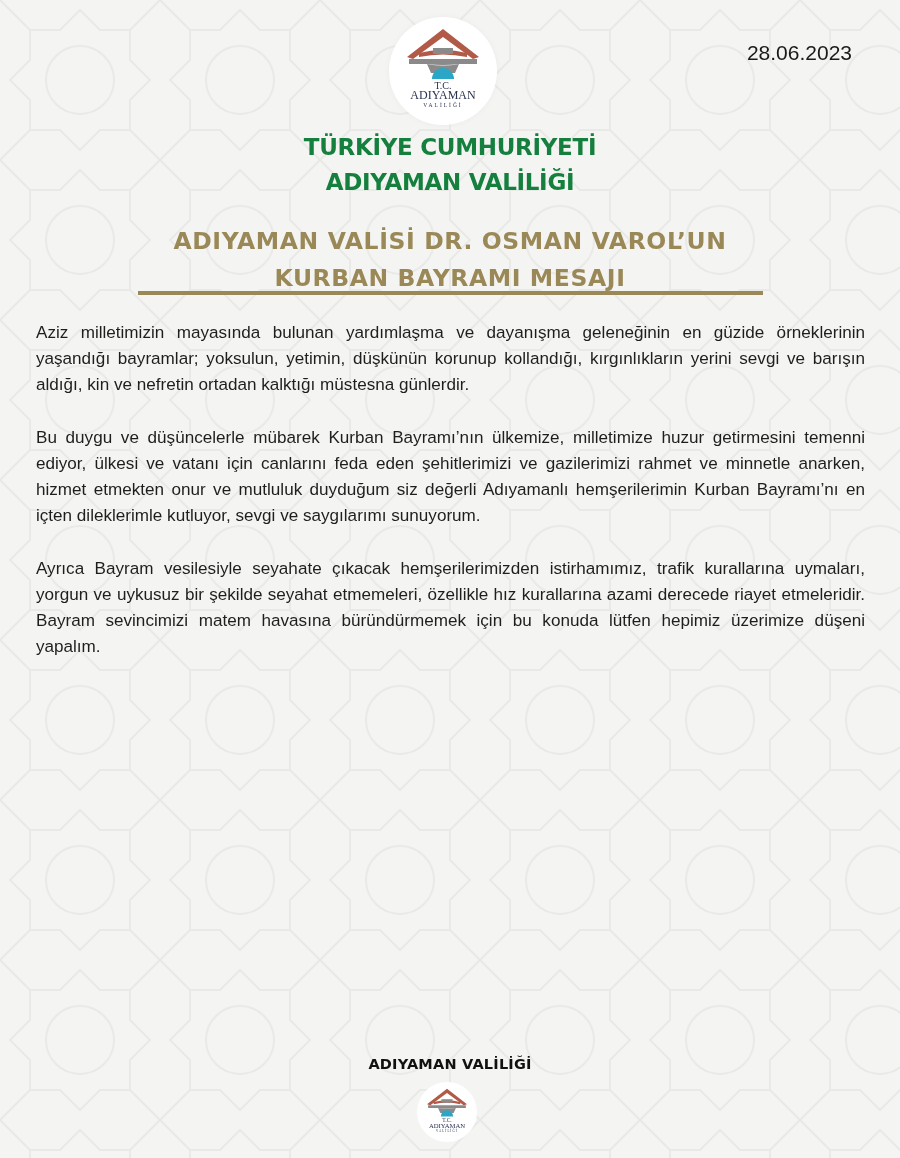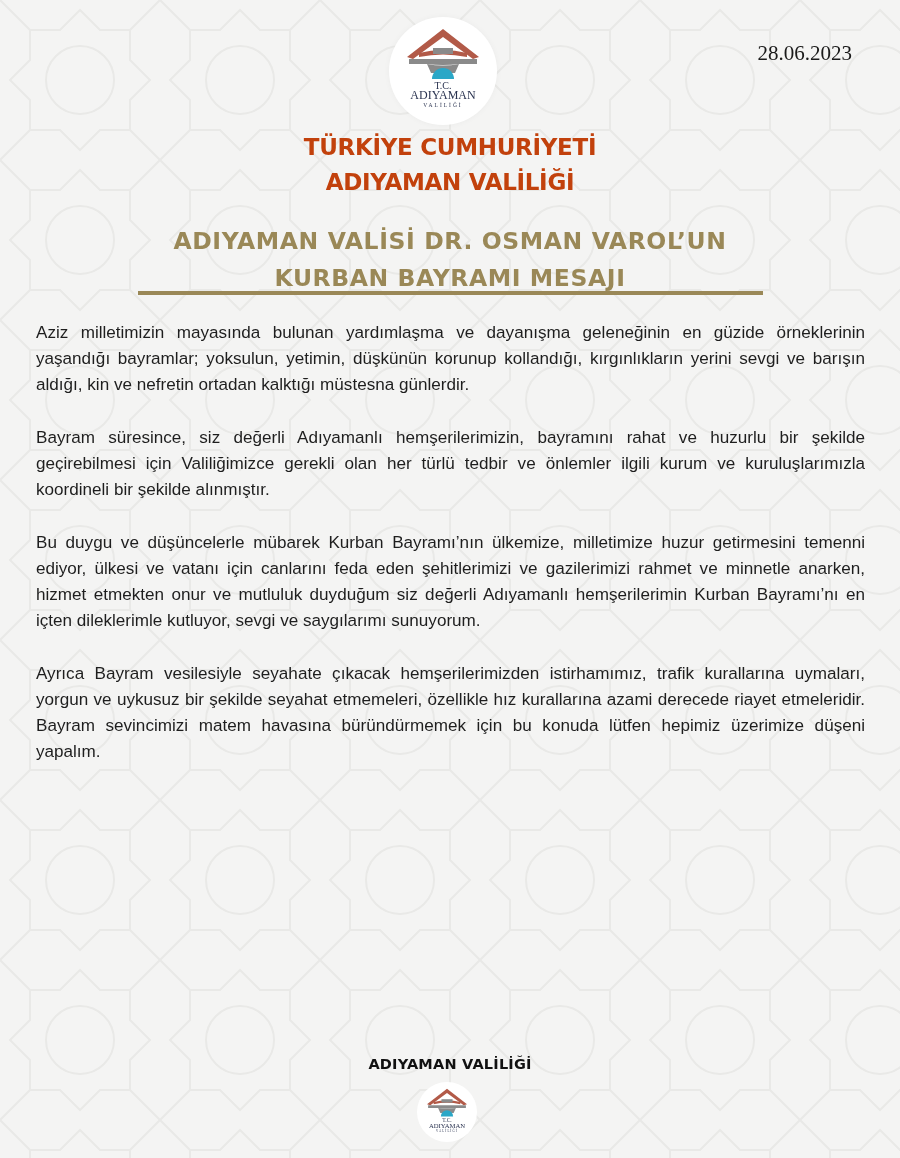--- a/index.html
+++ b/index.html
@@ -17,27 +17,27 @@
       box-shadow: 0 0 6px rgba(0,0,0,0.04);
     }
     .logo-bottom {
       position: absolute; left: 417px; top: 1082px; width: 60px; height: 60px;
       border-radius: 50%; background: #ffffff;
     }
     .logo svg { width: 100%; height: 100%; display: block; }
 
     .date {
       position: absolute; right: 48px; top: 41px;
-      font-family: Liberation Serif, serif; font-size: 21px; color: #1a1a1a;
+      font-family: Liberation Sans, sans-serif; font-size: 21px; color: #1a1a1a;
     }
 
     .org-title {
       position: absolute; left: 0; right: 0; top: 130px; text-align: center;
       font-family: "DejaVu Sans", sans-serif; font-weight: bold;
-      font-size: 23px; line-height: 35px; color: #c2410c; letter-spacing: -0.3px;
+      font-size: 23px; line-height: 35px; color: #15803d; letter-spacing: -0.3px;
     }
     .msg-title {
       position: absolute; left: 0; right: 0; top: 215px; text-align: center;
       font-family: "DejaVu Sans", sans-serif; font-weight: bold;
       font-size: 23.5px; line-height: 37px; color: #9a8857; letter-spacing: 0.6px; margin-top: 8px;
     }
     .divider {
       position: absolute; left: 138px; width: 625px; top: 291px; height: 4px;
       background: #9a8857;
     }
@@ -100,21 +100,20 @@
 
   <div class="msg-title">
     <div>ADIYAMAN VALİSİ DR. OSMAN VAROL’UN</div>
     <div>KURBAN BAYRAMI MESAJI</div>
   </div>
 
   <div class="divider"></div>
 
   <div class="body-text">
     <p>Aziz milletimizin mayasında bulunan yardımlaşma ve dayanışma geleneğinin en güzide örneklerinin yaşandığı bayramlar; yoksulun, yetimin, düşkünün korunup kollandığı, kırgınlıkların yerini sevgi ve barışın aldığı, kin ve nefretin ortadan kalktığı müstesna günlerdir.</p>
-    <p>Bayram süresince, siz değerli Adıyamanlı hemşerilerimizin, bayramını rahat ve huzurlu bir şekilde geçirebilmesi için Valiliğimizce gerekli olan her türlü tedbir ve önlemler ilgili kurum ve kuruluşlarımızla koordineli bir şekilde alınmıştır.</p>
     <p>Bu duygu ve düşüncelerle mübarek Kurban Bayramı’nın ülkemize, milletimize huzur getirmesini temenni ediyor, ülkesi ve vatanı için canlarını feda eden şehitlerimizi ve gazilerimizi rahmet ve minnetle anarken, hizmet etmekten onur ve mutluluk duyduğum siz değerli Adıyamanlı hemşerilerimin Kurban Bayramı’nı en içten dileklerimle kutluyor, sevgi ve saygılarımı sunuyorum.</p>
     <p>Ayrıca Bayram vesilesiyle seyahate çıkacak hemşerilerimizden istirhamımız, trafik kurallarına uymaları, yorgun ve uykusuz bir şekilde seyahat etmemeleri, özellikle hız kurallarına azami derecede riayet etmeleridir. Bayram sevincimizi matem havasına büründürmemek için bu konuda lütfen hepimiz üzerimize düşeni yapalım.</p>
   </div>
 
   <div class="signature">ADIYAMAN VALİLİĞİ</div>
 
   <div class="logo logo-bottom">
     <svg viewBox="0 0 108 108">
       <path d="M18 40 L54 12 L90 40 L84 42 L54 20 L24 42 Z" fill="#b25a48"></path>
       <path d="M30 36 Q54 30 78 36 L78 40 Q54 35 30 40 Z" fill="#b25a48"></path>

